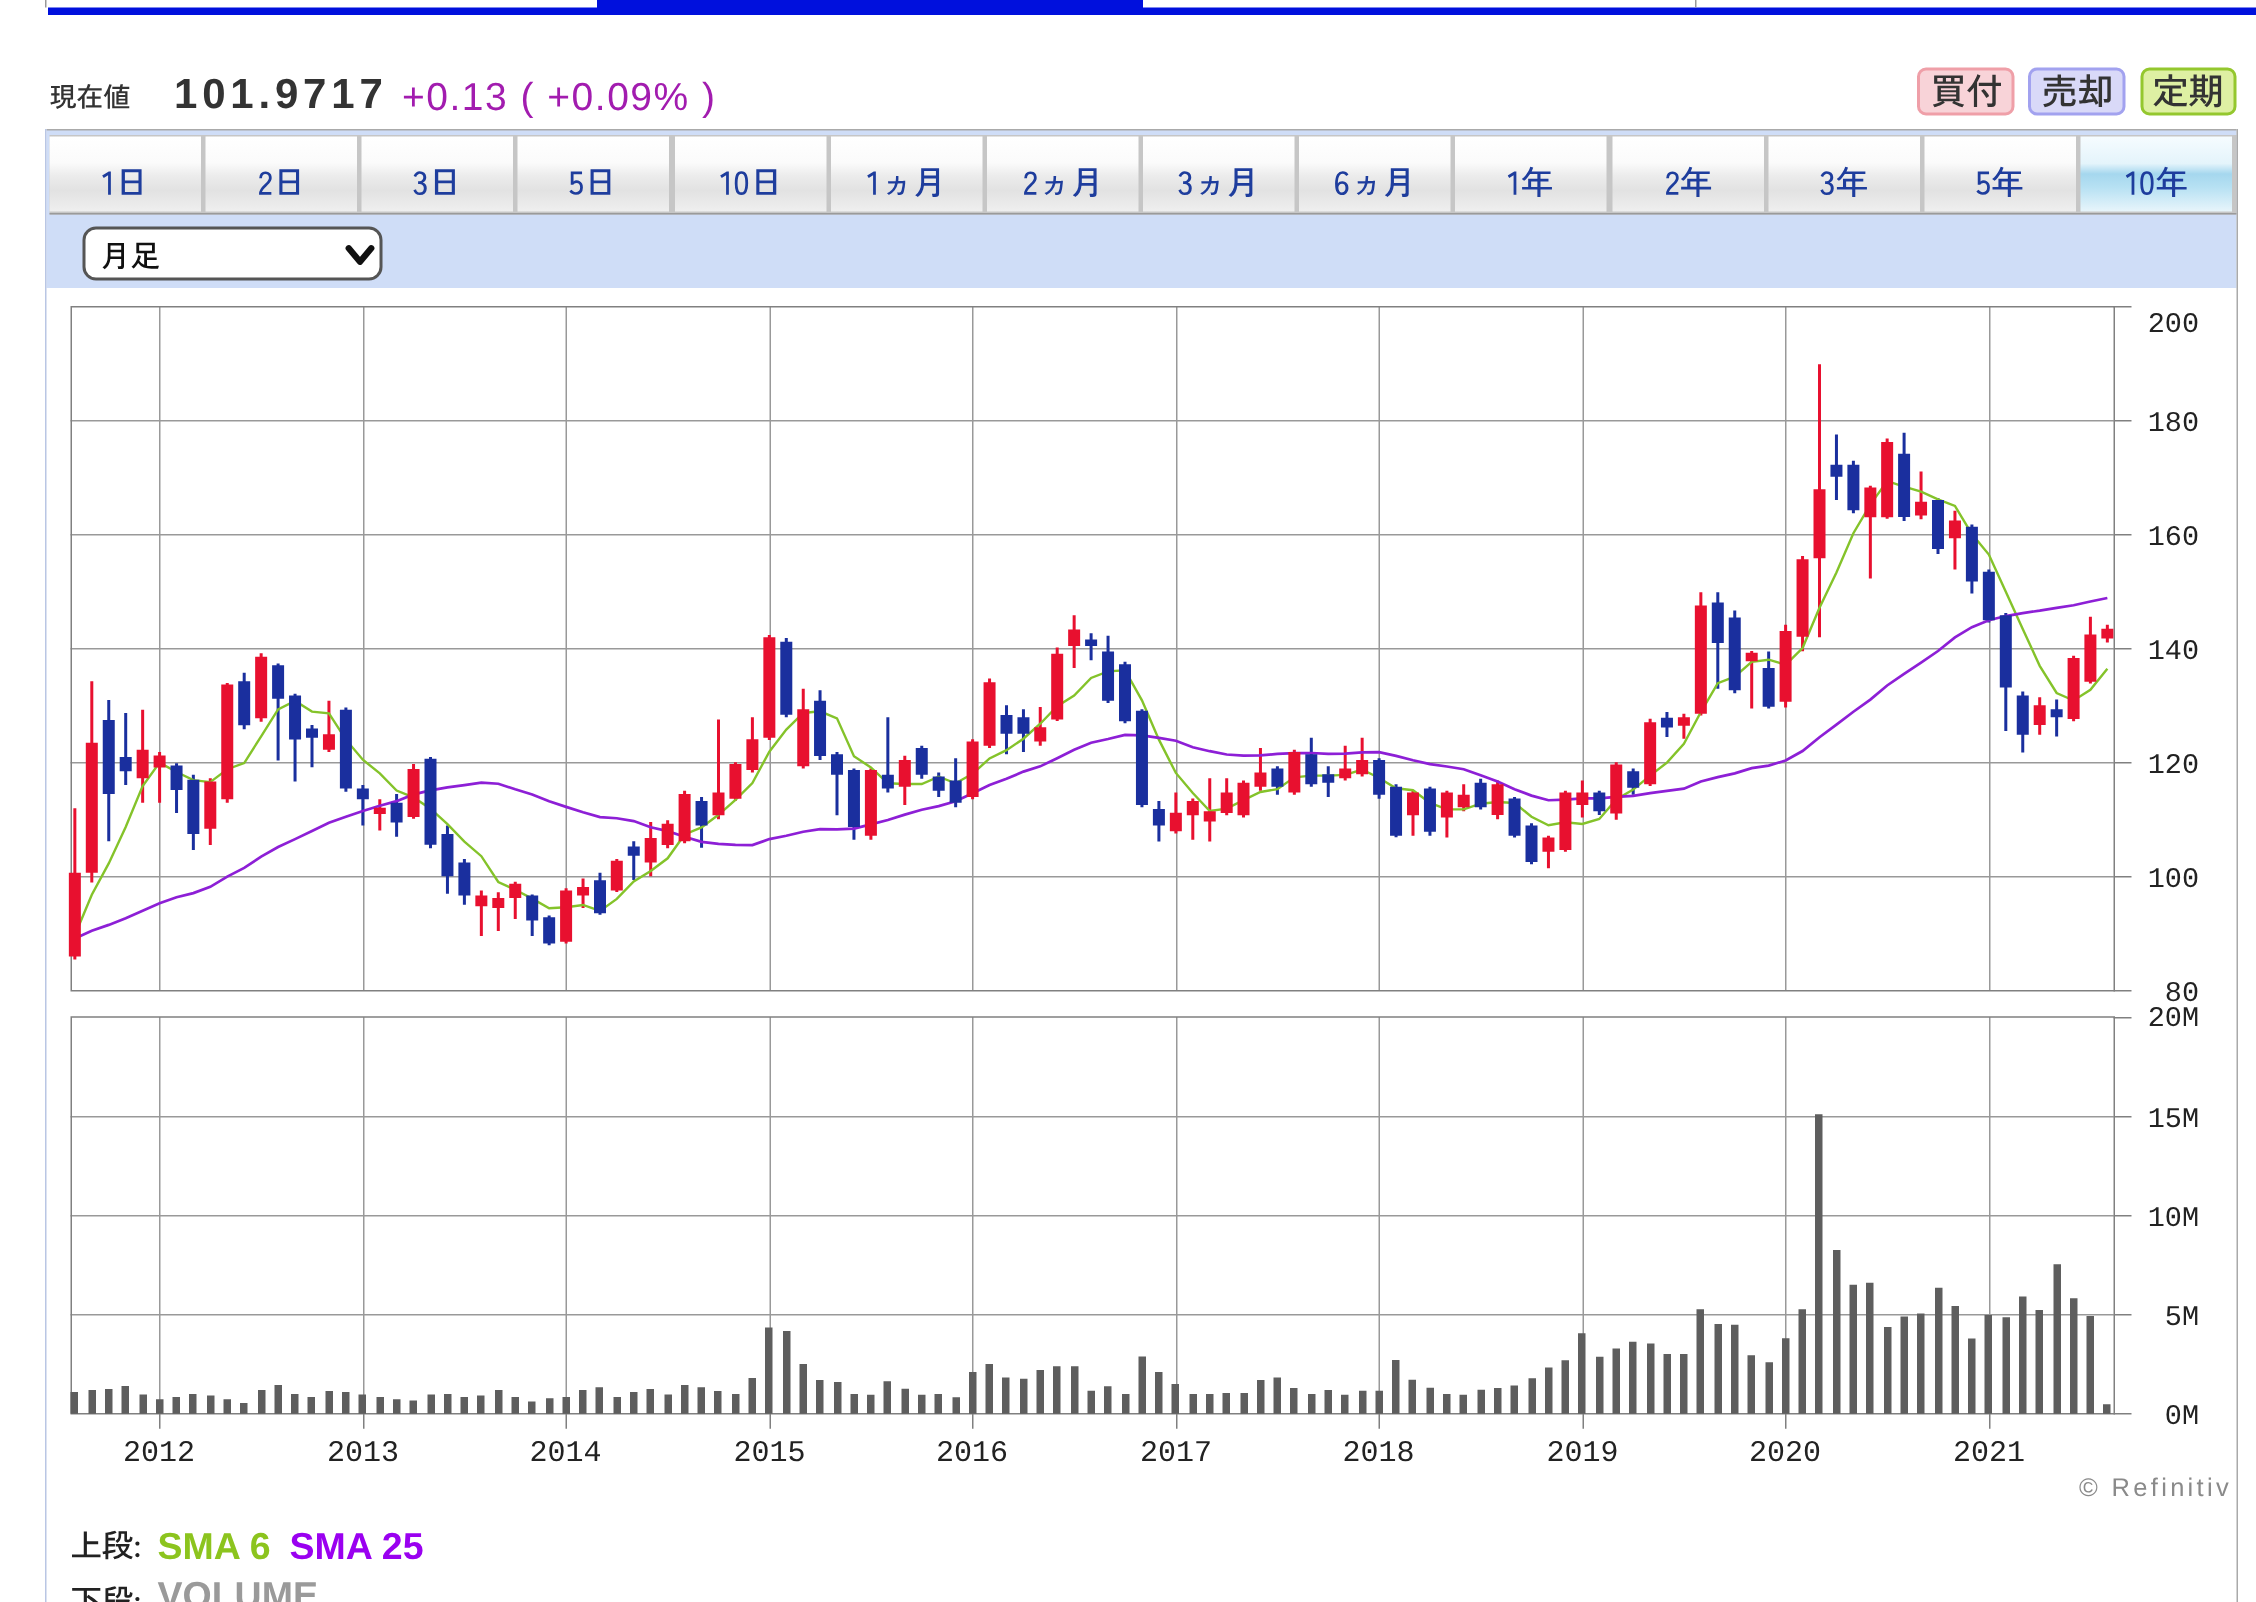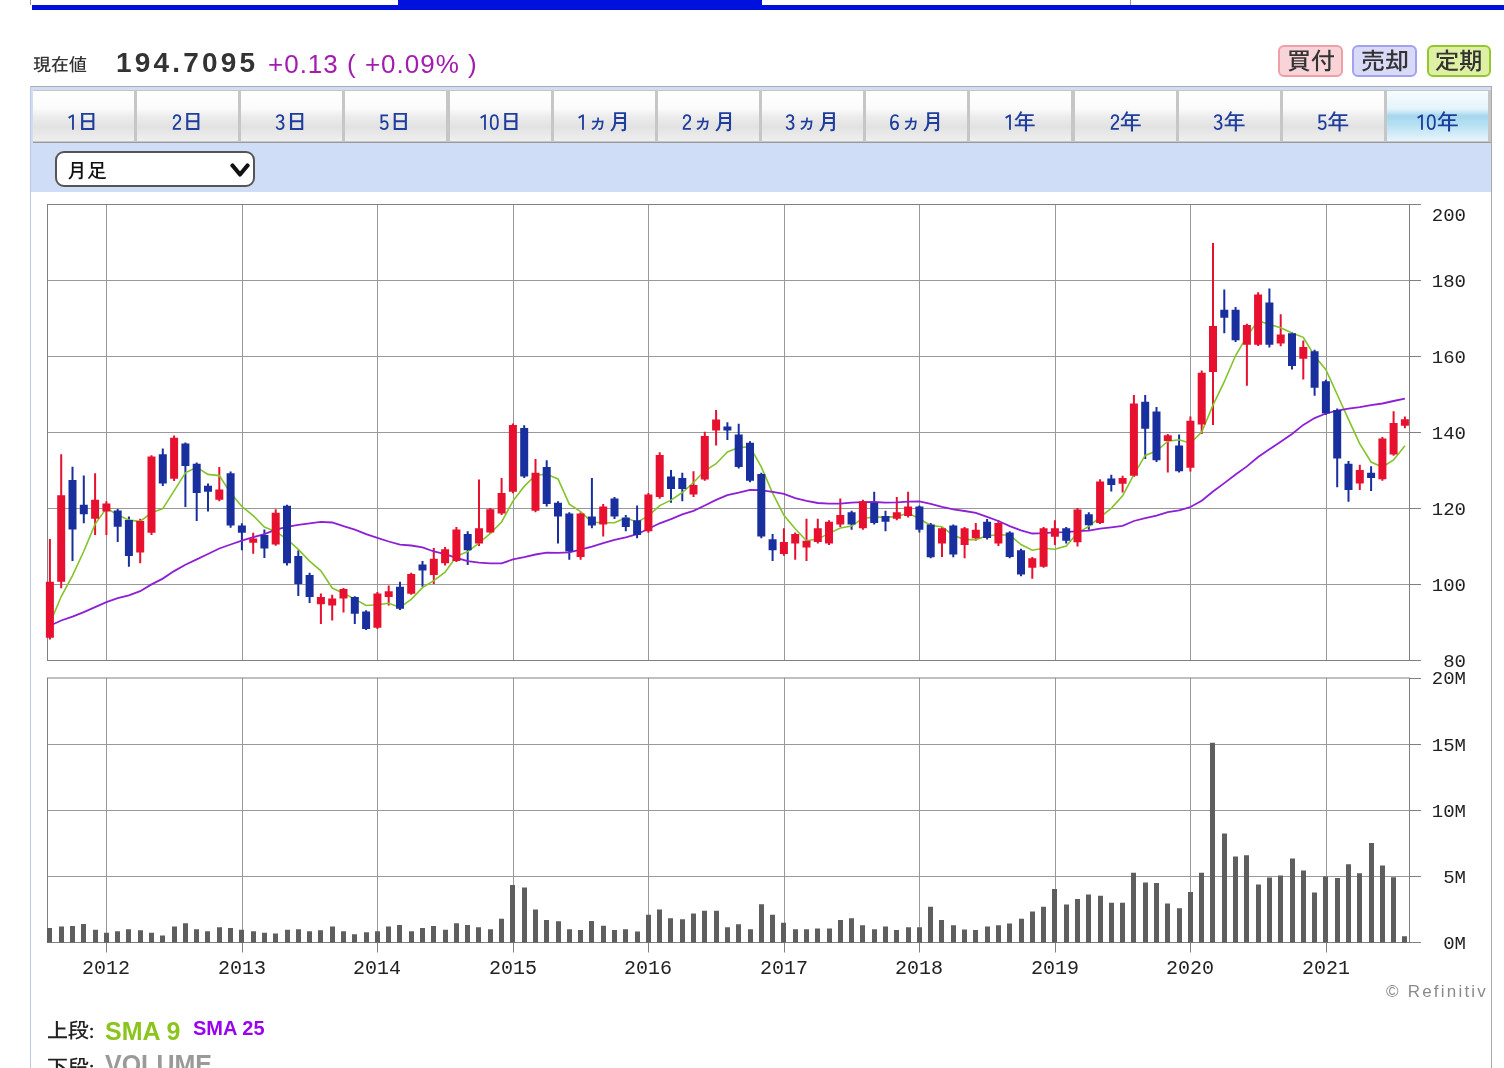--- a/index.html
+++ b/index.html
@@ -19,21 +19,21 @@
 </style></head><body>
 <div class="topblue"></div>
 <div class="topsel"></div>
 <div class="tsep" style="left:30px"></div>
 <div class="tsep" style="left:1130px"></div>
 <div class="abs" style="left:33px;top:55px">
     <svg width="54.0" height="18.9" viewBox="0 -16.20 54.0 18.90" style="display:block">
       <path transform="translate(0,0)" fill="#333" d="M5 1.4Q4.9 1.2 4.8 0.9Q4.7 0.6 4.5 0.4Q4.4 0.1 4.2 0Q6.5 -0.4 7.8 -1.7Q9.1 -2.9 9.4 -4.8H7.8V-14.5H15.7V-4.8H13.7V-1.1Q13.7 -0.8 13.9 -0.7Q14 -0.6 14.3 -0.6H15.1Q15.5 -0.6 15.7 -0.8Q15.9 -0.9 16 -1.3Q16.1 -1.7 16.2 -2.6Q16.5 -2.5 16.9 -2.3Q17.4 -2.2 17.7 -2.1Q17.6 -0.8 17.3 -0.1Q17 0.5 16.6 0.7Q16.1 0.9 15.4 0.9H13.8Q12.9 0.9 12.5 0.7Q12.1 0.4 12.1 -0.3V-4.8H11Q10.5 -2.3 9.1 -0.8Q7.6 0.7 5 1.4ZM1 -1.4 0.6 -3Q1 -3 1.7 -3.2Q2.4 -3.3 3.2 -3.5V-7.6H1.1V-9H3.2V-12.5H1V-13.9H6.9V-12.5H4.8V-9H6.7V-7.6H4.8V-3.9Q5.5 -4.1 6.1 -4.3Q6.7 -4.5 7.1 -4.7V-3.2Q6.6 -3 5.8 -2.8Q5 -2.5 4.1 -2.3Q3.2 -2 2.4 -1.8Q1.6 -1.6 1 -1.4ZM9.4 -6.1H14.1V-7.7H9.4ZM9.4 -8.9H14.1V-10.4H9.4ZM9.4 -11.6H14.1V-13.1H9.4Z M21.7 1.3V-5.5Q21.2 -5 20.7 -4.6Q20.1 -4.1 19.6 -3.7Q19.5 -3.8 19.3 -4.1Q19 -4.3 18.8 -4.6Q18.6 -4.8 18.4 -4.9Q19.9 -5.8 21.3 -7.4Q22.7 -9 23.8 -10.9H19.2V-12.3H24.6Q25.2 -13.7 25.6 -15.2L27.3 -14.9Q27.1 -14.3 26.9 -13.6Q26.6 -13 26.4 -12.3H34.8V-10.9H25.6Q25.1 -10 24.6 -9.1Q24 -8.2 23.4 -7.4V1.3ZM24.2 0.4V-1.1H28.5V-5.4H24.8V-6.9H28.5V-10H30.2V-6.9H34.1V-5.4H30.2V-1.1H34.7V0.4Z M44.6 -1.5V-10.4H46.5Q46.6 -10.7 46.6 -11.1Q46.7 -11.4 46.8 -11.9H41.9V-13.3H47Q47.1 -14 47.2 -14.5Q47.3 -15 47.3 -15.1H49Q49 -15 48.9 -14.5Q48.8 -14 48.7 -13.3H53.2V-11.9H48.5Q48.4 -11.4 48.3 -11.1Q48.3 -10.7 48.2 -10.4H52V-1.5ZM38.8 1.3V-8.7Q38 -7.3 37.3 -6.4Q37.1 -6.7 36.7 -7Q36.3 -7.3 36.1 -7.5Q36.7 -8.2 37.3 -9.1Q37.9 -10.1 38.4 -11.2Q39 -12.3 39.3 -13.3Q39.7 -14.3 39.9 -15.1L41.5 -14.7Q41.1 -13.3 40.3 -11.6V1.3ZM41.8 0.9V-9.8H43.3V-0.4H53.2V0.9ZM46.1 -2.8H50.5V-4.2H46.1ZM46.1 -7.8H50.5V-9.1H46.1ZM46.1 -5.3H50.5V-6.6H46.1Z"></path>
     </svg>
   </div>
-<div class="abs" style="left:116px;top:47px;font-size:28px;font-weight:bold;color:#333;letter-spacing:3.2px">194.7095</div>
+<div class="abs" style="left:116px;top:47px;font-size:28px;font-weight:bold;color:#333;letter-spacing:3.2px">101.9717</div>
 <div class="abs" style="left:268px;top:49px;font-size:26px;color:#a21caf;letter-spacing:1px">+0.13 ( +0.09% )</div>
 <div class="btn" style="left:1278px;width:65px;background:#f8d3d8;border:2px solid #ef9fa8">
     <svg width="48.0" height="25.2" viewBox="0 -15.30 34.0 17.85" style="display:block">
       <path transform="translate(0,0)" fill="#333" d="M15 1.4Q14.3 1.2 13.4 0.9Q12.5 0.5 11.7 0.1Q10.8 -0.3 10.2 -0.7L10.9 -1.5H6.1L6.8 -0.8Q6.2 -0.4 5.3 0Q4.5 0.5 3.6 0.8Q2.7 1.2 1.9 1.4Q1.8 1.2 1.7 1Q1.5 0.7 1.4 0.5Q1.2 0.2 1.1 0.1Q1.7 -0 2.5 -0.3Q3.3 -0.5 4.1 -0.9Q4.9 -1.2 5.5 -1.5H3.3V-8.8H13.7V-1.5H11.4Q12 -1.2 12.8 -0.9Q13.6 -0.5 14.5 -0.3Q15.3 -0 15.9 0.1Q15.8 0.2 15.6 0.5Q15.4 0.7 15.3 1Q15.1 1.2 15 1.4ZM1.7 -9.7V-13.6H15.3V-9.7ZM4.9 -2.7H12.1V-3.7H4.9ZM4.9 -4.7H12.1V-5.7H4.9ZM4.9 -6.7H12.1V-7.6H4.9ZM3.2 -10.8H5.8V-12.5H3.2ZM11.3 -10.8H13.8V-12.5H11.3ZM7.3 -10.8H9.7V-12.5H7.3Z M27 1.2Q27 0.9 26.9 0.4Q26.7 -0.1 26.6 -0.4H28.5Q28.9 -0.4 29.1 -0.5Q29.2 -0.6 29.2 -1V-8.7H22.8V-10.2H29.2V-14H30.8V-10.2H33.3V-8.7H30.8V-0.4Q30.8 0.4 30.3 0.8Q29.9 1.2 28.9 1.2ZM20.5 1.2V-8Q20 -7.3 19.4 -6.7Q18.9 -6.1 18.4 -5.6Q18.3 -5.8 17.9 -6.1Q17.5 -6.4 17.3 -6.6Q17.8 -7 18.4 -7.8Q19 -8.5 19.6 -9.3Q20.2 -10.2 20.7 -11.1Q21.2 -12 21.6 -12.8Q22 -13.6 22.1 -14.2L23.6 -13.7Q23.3 -12.9 22.9 -12.1Q22.5 -11.2 22 -10.4V1.2ZM26.4 -3Q26.1 -3.5 25.7 -4.1Q25.2 -4.8 24.8 -5.4Q24.3 -6.1 23.9 -6.5L25.2 -7.3Q25.6 -6.9 26.1 -6.3Q26.5 -5.7 27 -5.1Q27.5 -4.5 27.7 -3.9Q27.6 -3.8 27.3 -3.7Q27 -3.5 26.8 -3.3Q26.5 -3.1 26.4 -3Z"></path>
     </svg>
   </div>
 <div class="btn" style="left:1352px;width:65px;background:#d9d9f8;border:2px solid #a2a2ef">
     <svg width="48.0" height="25.2" viewBox="0 -15.30 34.0 17.85" style="display:block">
       <path transform="translate(0,0)" fill="#333" d="M2.6 -8.5V-9.8H7.6V-11.3H1V-12.6H7.6V-14.1H9.2V-12.6H15.9V-11.3H9.2V-9.8H14.3V-8.5ZM1.4 -4.1V-7.4H15.6V-4.2H14V-6.1H3V-4.1ZM10.8 0.9Q9.9 0.9 9.5 0.6Q9.1 0.3 9.1 -0.4V-5.5H10.7V-1.1Q10.7 -0.9 10.9 -0.7Q11 -0.6 11.4 -0.6H13.3Q13.8 -0.6 14.1 -0.8Q14.4 -0.9 14.5 -1.4Q14.7 -1.8 14.7 -2.7Q15 -2.5 15.4 -2.4Q15.9 -2.2 16.2 -2.1Q16.1 -0.8 15.8 -0.2Q15.5 0.4 15 0.7Q14.5 0.9 13.7 0.9ZM1.5 1.3Q1.4 1 1.2 0.6Q1 0.2 0.8 -0.1Q2.5 -0.3 3.6 -0.9Q4.7 -1.5 5.2 -2.6Q5.8 -3.7 5.8 -5.4L7.3 -5.2Q7.2 -2.4 5.8 -0.8Q4.4 0.8 1.5 1.3Z M25.6 0.2Q25.4 -0.2 25.2 -0.6Q25 -1 24.8 -1.4Q24.1 -1.2 23.2 -1Q22.3 -0.9 21.4 -0.7Q20.5 -0.6 19.6 -0.5Q18.7 -0.3 18 -0.3L17.7 -1.8Q18 -1.8 18.4 -1.8Q18.8 -1.9 19.3 -1.9Q19.6 -2.6 19.8 -3.3Q20.1 -4.1 20.4 -4.9Q20.7 -5.6 20.9 -6.3H17.8V-7.7H21.3V-10.2H18.3V-11.6H21.3V-14.2H22.9V-11.6H25.8V-10.2H22.9V-7.7H26.4V-6.3H22.6Q22.4 -5.7 22.1 -5Q21.8 -4.2 21.5 -3.5Q21.2 -2.8 20.9 -2.1Q21.8 -2.2 22.7 -2.4Q23.5 -2.5 24.2 -2.6Q23.9 -3.2 23.5 -3.8Q23.2 -4.3 22.9 -4.7L24.2 -5.4Q24.6 -4.8 25.2 -3.9Q25.7 -3.1 26.1 -2.2Q26.6 -1.3 26.9 -0.6Q26.7 -0.4 26.2 -0.2Q25.8 0.1 25.6 0.2ZM27 1.2V-13.2H32.7V-2.6Q32.7 -1.7 32.2 -1.3Q31.8 -0.9 30.9 -0.9H29.6Q29.6 -1.3 29.5 -1.8Q29.4 -2.2 29.3 -2.5H30.5Q30.8 -2.5 31 -2.7Q31.1 -2.8 31.1 -3.1V-11.7H28.6V1.2Z"></path>
     </svg>
@@ -190,21 +190,21 @@
 <polyline points="49.9,625.7 61.2,620.5 72.5,616.6 83.8,612.1 95.1,607.1 106.4,602.2 117.7,598.2 128.9,595.4 140.2,591.2 151.5,584.4 162.8,578.6 174.1,571.1 185.4,564.7 196.7,559.4 208.0,554.0 219.3,548.5 230.6,544.5 241.9,540.7 253.2,537.2 264.4,534.1 275.7,529.6 287.0,526.9 298.3,524.9 309.6,523.4 320.9,521.8 332.2,522.5 343.5,526.2 354.8,529.6 366.1,534.2 377.4,537.9 388.7,541.5 400.0,544.7 411.2,545.5 422.5,547.4 433.8,551.5 445.1,554.1 456.4,557.8 467.7,561.2 479.0,562.6 490.3,563.3 501.6,563.4 512.9,559.4 524.2,557.2 535.5,554.5 546.7,552.7 558.0,552.9 569.3,552.4 580.6,549.6 591.9,546.7 603.2,543.1 614.5,539.8 625.8,537.4 637.1,534.2 648.4,528.8 659.7,523.3 671.0,519.2 682.3,514.4 693.5,510.9 704.8,505.5 716.1,499.9 727.4,495.2 738.7,492.7 750.0,489.9 761.3,490.2 772.6,491.9 783.9,493.8 795.2,498.2 806.5,500.8 817.8,503.0 829.0,503.7 840.3,503.6 851.6,502.6 862.9,502.1 874.2,502.0 885.5,502.6 896.8,502.4 908.1,501.6 919.4,501.4 930.7,503.9 942.0,506.8 953.3,509.4 964.6,511.0 975.8,512.8 987.1,516.9 998.4,521.0 1009.7,526.1 1021.0,530.4 1032.3,533.5 1043.6,533.1 1054.9,532.3 1066.2,532.2 1077.5,531.2 1088.8,530.6 1100.1,528.7 1111.3,527.3 1122.6,525.8 1133.9,521.0 1145.2,518.1 1156.5,515.6 1167.8,512.1 1179.1,510.4 1190.4,507.0 1201.7,500.7 1213.0,491.5 1224.3,483.1 1235.6,474.5 1246.9,466.4 1258.1,457.0 1269.4,449.2 1280.7,441.7 1292.0,434.0 1303.3,424.9 1314.6,418.1 1325.9,413.5 1337.2,410.7 1348.5,408.7 1359.8,407.1 1371.1,405.2 1382.4,403.5 1393.6,401.0 1404.9,398.7" fill="none" stroke="#8d1fd6" stroke-width="1.8"></polyline>
 <path d="M45.9 581.8h8v55.9h-8zM57.2 495.2h8v86.6h-8zM91.1 499.8h8v19.0h-8zM102.4 503.6h8v8.0h-8zM136.2 521.0h8v31.5h-8zM147.5 456.4h8v76.4h-8zM170.1 437.8h8v41.0h-8zM215.3 489.5h8v10.3h-8zM249.2 538.5h8v4.2h-8zM271.7 512.7h8v31.9h-8zM316.9 597.0h8v7.2h-8zM328.2 598.6h8v6.8h-8zM339.5 589.1h8v9.5h-8zM373.4 593.6h8v34.2h-8zM384.7 591.3h8v5.7h-8zM407.2 573.9h8v19.8h-8zM429.8 558.7h8v16.3h-8zM441.1 549.2h8v14.1h-8zM452.4 529.4h8v31.5h-8zM475.0 528.3h8v15.2h-8zM486.3 509.3h8v23.2h-8zM497.6 492.9h8v20.5h-8zM508.9 424.9h8v66.9h-8zM531.5 472.8h8v38.0h-8zM576.6 513.4h8v43.7h-8zM599.2 506.6h8v17.9h-8zM644.4 494.4h8v36.9h-8zM655.7 454.9h8v42.2h-8zM689.5 484.9h8v9.5h-8zM700.8 435.9h8v43.7h-8zM712.1 419.6h8v11.0h-8zM779.9 541.9h8v12.2h-8zM791.2 534.0h8v9.5h-8zM802.5 540.8h8v6.8h-8zM813.8 528.3h8v13.7h-8zM825.0 521.8h8v21.7h-8zM836.3 515.0h8v9.5h-8zM858.9 501.3h8v27.0h-8zM892.8 512.3h8v6.5h-8zM904.1 506.6h8v9.5h-8zM938.0 528.3h8v15.2h-8zM960.6 528.3h8v16.7h-8zM971.8 529.8h8v8.4h-8zM994.4 522.9h8v20.5h-8zM1028.3 558.3h8v9.5h-8zM1039.6 528.3h8v38.4h-8zM1050.9 528.3h8v8.4h-8zM1073.5 509.6h8v32.7h-8zM1096.1 481.5h8v41.4h-8zM1118.6 478.1h8v5.7h-8zM1129.9 403.6h8v72.2h-8zM1163.8 435.2h8v5.7h-8zM1186.4 420.7h8v47.1h-8zM1197.7 372.8h8v51.7h-8zM1209.0 326.1h8v46.0h-8zM1242.9 325.0h8v19.8h-8zM1254.1 294.6h8v50.2h-8zM1276.7 334.5h8v9.1h-8zM1299.3 347.0h8v11.8h-8zM1355.8 470.1h8v13.3h-8zM1378.4 438.6h8v40.7h-8zM1389.6 423.0h8v31.5h-8zM1400.9 419.2h8v6.5h-8z" fill="#e8102f"></path>
 <path d="M68.5 480.0h8v49.4h-8zM79.8 504.7h8v9.5h-8zM113.7 510.4h8v16.3h-8zM124.9 519.9h8v36.1h-8zM158.8 454.2h8v29.3h-8zM181.4 443.5h8v22.4h-8zM192.7 463.7h8v29.3h-8zM204.0 485.7h8v6.1h-8zM226.6 473.2h8v52.4h-8zM237.9 525.6h8v7.2h-8zM260.4 535.1h8v13.3h-8zM283.0 505.8h8v57.4h-8zM294.3 556.0h8v28.1h-8zM305.6 575.0h8v22.0h-8zM350.8 597.0h8v16.7h-8zM362.1 611.5h8v17.5h-8zM396.0 586.8h8v22.0h-8zM418.5 564.4h8v6.1h-8zM463.7 534.0h8v16.3h-8zM520.2 427.9h8v48.6h-8zM542.7 467.1h8v36.9h-8zM554.0 502.8h8v13.7h-8zM565.3 513.4h8v38.0h-8zM587.9 516.5h8v9.1h-8zM610.5 498.6h8v17.9h-8zM621.8 517.6h8v9.5h-8zM633.1 520.3h8v14.8h-8zM667.0 476.6h8v12.5h-8zM678.3 478.1h8v11.0h-8zM723.4 426.4h8v4.2h-8zM734.7 434.4h8v32.7h-8zM746.0 442.8h8v38.0h-8zM757.3 473.9h8v62.7h-8zM768.6 539.3h8v11.0h-8zM847.6 512.3h8v12.2h-8zM870.2 502.8h8v20.1h-8zM881.5 516.1h8v5.7h-8zM915.4 506.6h8v23.2h-8zM926.7 524.5h8v32.7h-8zM949.3 525.6h8v28.9h-8zM983.1 521.8h8v16.3h-8zM1005.7 532.4h8v24.7h-8zM1017.0 550.3h8v24.3h-8zM1062.2 528.3h8v12.5h-8zM1084.8 514.2h8v11.0h-8zM1107.3 478.5h8v6.5h-8zM1141.2 401.7h8v27.0h-8zM1152.5 411.6h8v48.6h-8zM1175.1 445.4h8v25.8h-8zM1220.3 309.8h8v8.0h-8zM1231.6 309.8h8v30.4h-8zM1265.4 302.5h8v42.2h-8zM1288.0 333.3h8v32.7h-8zM1310.6 351.2h8v36.5h-8zM1321.9 381.2h8v32.3h-8zM1333.2 410.1h8v48.3h-8zM1344.5 463.7h8v26.2h-8zM1367.1 472.8h8v5.3h-8z" fill="#1a2f9e"></path>
 <text x="1488" y="997" text-anchor="end" font-family="Liberation Sans, sans-serif" font-size="17" letter-spacing="2.2" fill="#8a8a8a">© Refinitiv</text>
 </svg>
 <div class="abs" style="left:47px;top:1019px">
     <svg width="47.3" height="22.1" viewBox="0 -17.10 42.8 19.95" style="display:block">
       <path transform="translate(0,0)" fill="#222" d="M0.9 0.2V-1.5H8V-15.3H9.9V-9.4H16.7V-7.6H9.9V-1.5H18.1V0.2Z M21.1 1.4V-1.8Q20.7 -1.8 20.3 -1.7Q19.9 -1.7 19.6 -1.6L19.3 -3.2Q19.6 -3.3 20.1 -3.3Q20.5 -3.4 21.1 -3.5V-14.6Q21.7 -14.6 22.4 -14.7Q23.2 -14.8 24 -15Q24.9 -15.2 25.6 -15.4Q26.4 -15.6 26.9 -15.8L27.8 -14.5Q26.7 -14 25.4 -13.7Q24 -13.4 22.8 -13.3V-11.5H26.8V-9.9H22.8V-7.8H26.8V-6.2H22.8V-3.7Q24.1 -3.9 25.3 -4.1Q26.5 -4.3 27.1 -4.5V-3Q26.4 -2.8 25.2 -2.5Q24 -2.3 22.8 -2.1V1.4ZM26.5 1.5Q26.4 1.3 26.3 1Q26.1 0.7 26 0.5Q25.8 0.2 25.7 0Q27.1 -0.3 28.3 -0.9Q29.6 -1.5 30.7 -2.3Q30 -3.2 29.5 -4.2Q29 -5.2 28.7 -6.3H27.3V-7.8H35.2L35.8 -7.4Q35 -4.4 33 -2.3Q33.9 -1.6 35.1 -1Q36.2 -0.5 37.6 -0.1Q37.4 0.2 37.1 0.6Q36.8 1.1 36.7 1.4Q35.3 1 34.1 0.4Q32.9 -0.3 31.8 -1.2Q29.6 0.7 26.5 1.5ZM28.1 -8.4Q27.9 -8.8 27.6 -9.1Q27.4 -9.4 27.1 -9.6Q27.9 -10.1 28.3 -10.6Q28.7 -11.1 28.9 -11.9Q29 -12.7 29 -14V-15.4H34.1V-10.9Q34.1 -10.6 34.3 -10.5Q34.4 -10.4 34.7 -10.4Q35.2 -10.4 35.4 -10.6Q35.6 -10.7 35.7 -11.1Q35.8 -11.5 35.9 -12.3Q36.2 -12.2 36.6 -12Q37.1 -11.9 37.4 -11.8Q37.4 -10.6 37.1 -10Q36.8 -9.3 36.4 -9.1Q35.9 -8.9 35.1 -8.9H34.1Q33.2 -8.9 32.9 -9.1Q32.5 -9.4 32.5 -10V-13.9H30.6Q30.6 -12.4 30.4 -11.5Q30.2 -10.5 29.7 -9.8Q29.1 -9.1 28.1 -8.4ZM31.9 -3.4Q32.5 -4 33 -4.8Q33.4 -5.5 33.7 -6.3H30.3Q30.5 -5.5 30.9 -4.8Q31.4 -4.1 31.9 -3.4Z M40.4 -6.8Q39.9 -6.8 39.5 -7.2Q39.1 -7.6 39.1 -8.1Q39.1 -8.6 39.5 -9Q39.9 -9.3 40.4 -9.3Q40.9 -9.3 41.3 -9Q41.6 -8.6 41.6 -8.1Q41.6 -7.6 41.3 -7.2Q40.9 -6.8 40.4 -6.8ZM40.4 0.2Q39.9 0.2 39.5 -0.2Q39.1 -0.5 39.1 -1Q39.1 -1.6 39.5 -1.9Q39.9 -2.3 40.4 -2.3Q40.9 -2.3 41.3 -1.9Q41.6 -1.6 41.6 -1Q41.6 -0.5 41.3 -0.2Q40.9 0.2 40.4 0.2Z"></path>
     </svg>
   </div>
-<div class="abs" style="left:105px;top:1017px;font-size:25px;font-weight:bold;color:#8cc41e">SMA 9</div>
-<div class="abs" style="left:193px;top:1017px;font-size:20px;font-weight:bold;color:#9a00f0">SMA 25</div>
+<div class="abs" style="left:105px;top:1017px;font-size:25px;font-weight:bold;color:#8cc41e">SMA 6</div>
+<div class="abs" style="left:193px;top:1017px;font-size:25px;font-weight:bold;color:#9a00f0">SMA 25</div>
 <div class="abs" style="left:47px;top:1056px">
     <svg width="47.3" height="22.1" viewBox="0 -17.10 42.8 19.95" style="display:block">
       <path transform="translate(0,0)" fill="#222" d="M8 1.2V-13H1V-14.7H18V-13H9.9V-9.4L10.8 -10.6Q11.4 -10.2 12.2 -9.6Q13 -9.1 13.9 -8.5Q14.7 -7.8 15.5 -7.2Q16.2 -6.6 16.7 -6.2Q16.5 -6 16.3 -5.7Q16 -5.5 15.8 -5.2Q15.5 -4.9 15.4 -4.7Q15 -5.1 14.3 -5.7Q13.6 -6.3 12.8 -6.9Q12 -7.5 11.2 -8.1Q10.5 -8.6 9.9 -9V1.2Z M21.1 1.4V-1.8Q20.7 -1.8 20.3 -1.7Q19.9 -1.7 19.6 -1.6L19.3 -3.2Q19.6 -3.3 20.1 -3.3Q20.5 -3.4 21.1 -3.5V-14.6Q21.7 -14.6 22.4 -14.7Q23.2 -14.8 24 -15Q24.9 -15.2 25.6 -15.4Q26.4 -15.6 26.9 -15.8L27.8 -14.5Q26.7 -14 25.4 -13.7Q24 -13.4 22.8 -13.3V-11.5H26.8V-9.9H22.8V-7.8H26.8V-6.2H22.8V-3.7Q24.1 -3.9 25.3 -4.1Q26.5 -4.3 27.1 -4.5V-3Q26.4 -2.8 25.2 -2.5Q24 -2.3 22.8 -2.1V1.4ZM26.5 1.5Q26.4 1.3 26.3 1Q26.1 0.7 26 0.5Q25.8 0.2 25.7 0Q27.1 -0.3 28.3 -0.9Q29.6 -1.5 30.7 -2.3Q30 -3.2 29.5 -4.2Q29 -5.2 28.7 -6.3H27.3V-7.8H35.2L35.8 -7.4Q35 -4.4 33 -2.3Q33.9 -1.6 35.1 -1Q36.2 -0.5 37.6 -0.1Q37.4 0.2 37.1 0.6Q36.8 1.1 36.7 1.4Q35.3 1 34.1 0.4Q32.9 -0.3 31.8 -1.2Q29.6 0.7 26.5 1.5ZM28.1 -8.4Q27.9 -8.8 27.6 -9.1Q27.4 -9.4 27.1 -9.6Q27.9 -10.1 28.3 -10.6Q28.7 -11.1 28.9 -11.9Q29 -12.7 29 -14V-15.4H34.1V-10.9Q34.1 -10.6 34.3 -10.5Q34.4 -10.4 34.7 -10.4Q35.2 -10.4 35.4 -10.6Q35.6 -10.7 35.7 -11.1Q35.8 -11.5 35.9 -12.3Q36.2 -12.2 36.6 -12Q37.1 -11.9 37.4 -11.8Q37.4 -10.6 37.1 -10Q36.8 -9.3 36.4 -9.1Q35.9 -8.9 35.1 -8.9H34.1Q33.2 -8.9 32.9 -9.1Q32.5 -9.4 32.5 -10V-13.9H30.6Q30.6 -12.4 30.4 -11.5Q30.2 -10.5 29.7 -9.8Q29.1 -9.1 28.1 -8.4ZM31.9 -3.4Q32.5 -4 33 -4.8Q33.4 -5.5 33.7 -6.3H30.3Q30.5 -5.5 30.9 -4.8Q31.4 -4.1 31.9 -3.4Z M40.4 -6.8Q39.9 -6.8 39.5 -7.2Q39.1 -7.6 39.1 -8.1Q39.1 -8.6 39.5 -9Q39.9 -9.3 40.4 -9.3Q40.9 -9.3 41.3 -9Q41.6 -8.6 41.6 -8.1Q41.6 -7.6 41.3 -7.2Q40.9 -6.8 40.4 -6.8ZM40.4 0.2Q39.9 0.2 39.5 -0.2Q39.1 -0.5 39.1 -1Q39.1 -1.6 39.5 -1.9Q39.9 -2.3 40.4 -2.3Q40.9 -2.3 41.3 -1.9Q41.6 -1.6 41.6 -1Q41.6 -0.5 41.3 -0.2Q40.9 0.2 40.4 0.2Z"></path>
     </svg>
   </div>
 <div class="abs" style="left:105px;top:1050px;font-size:25px;font-weight:bold;color:#9a9a9a">VOLUME</div>
 <div class="lline"></div>
 <div class="rline"></div>
 </body></html>

